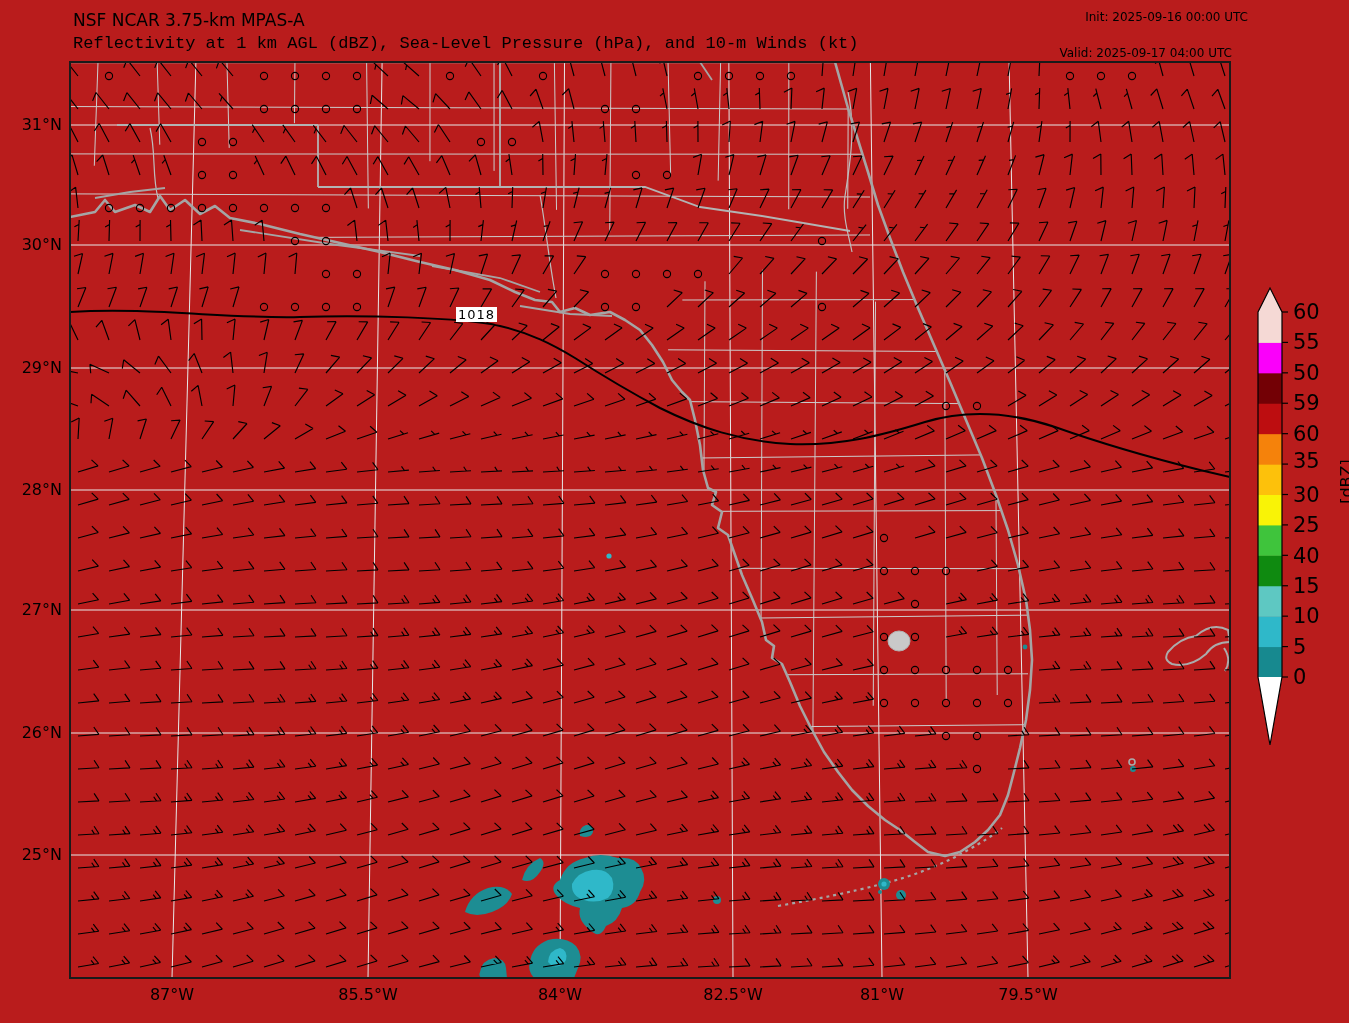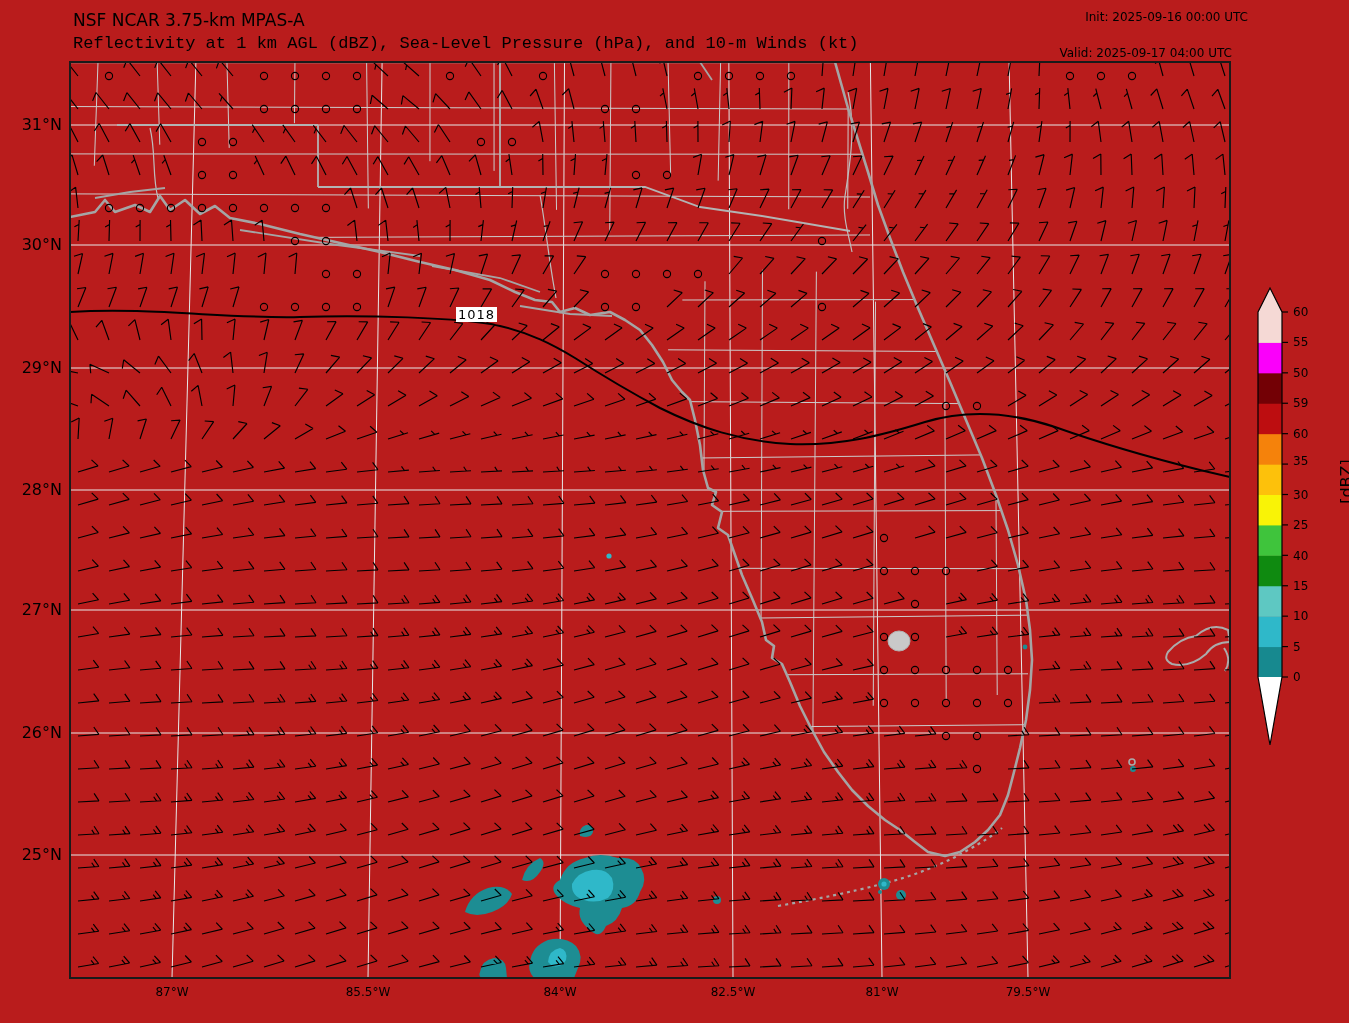--- a/index.html
+++ b/index.html
@@ -4,22 +4,22 @@
 <style>
   html,body{margin:0;padding:0;background:#ffffff;}
   #fig{position:relative;width:1349px;height:1023px;background:#b91c1c;overflow:hidden;
        font-family:"DejaVu Sans","Liberation Sans",sans-serif;color:#000;}
   .t{position:absolute;white-space:nowrap;}
   #title1{left:73px;top:10px;font-size:17px;}
   #title2{left:73px;top:34px;font-size:17px;font-family:Liberation Mono, monospace;}
   #init{right:101px;top:10px;font-size:12px;text-align:center;}
   #valid{right:117px;top:46px;font-size:12px;}
   .lat{right:1287px;width:70px;text-align:right;font-size:16px;height:20px;line-height:20px;}
-  .lon{top:985px;font-size:12px;transform:translateX(-50%);}
-  .cbt{left:1293px;font-size:12px;height:20px;line-height:20px;}
+  .lon{top:985px;font-size:16px;transform:translateX(-50%);}
+  .cbt{left:1293px;font-size:21px;height:20px;line-height:20px;}
   #cbunit{left:1303px;top:472px;font-size:16px;transform:rotate(-90deg);transform-origin:center;width:86px;text-align:center;}
   #isolab{left:412px;top:307px;font-size:13px;background:#ffffff;padding:0 2px;letter-spacing:1px;margin-left:44px;}
   svg{position:absolute;left:0;top:0;}
 </style>
 </head>
 <body>
 
 <div id="fig">
   <div class="t" id="title1">NSF NCAR 3.75-km MPAS-A</div>
   <div class="t" id="title2">Reflectivity at 1 km AGL (dBZ), Sea-Level Pressure (hPa), and 10-m Winds (kt)</div>

